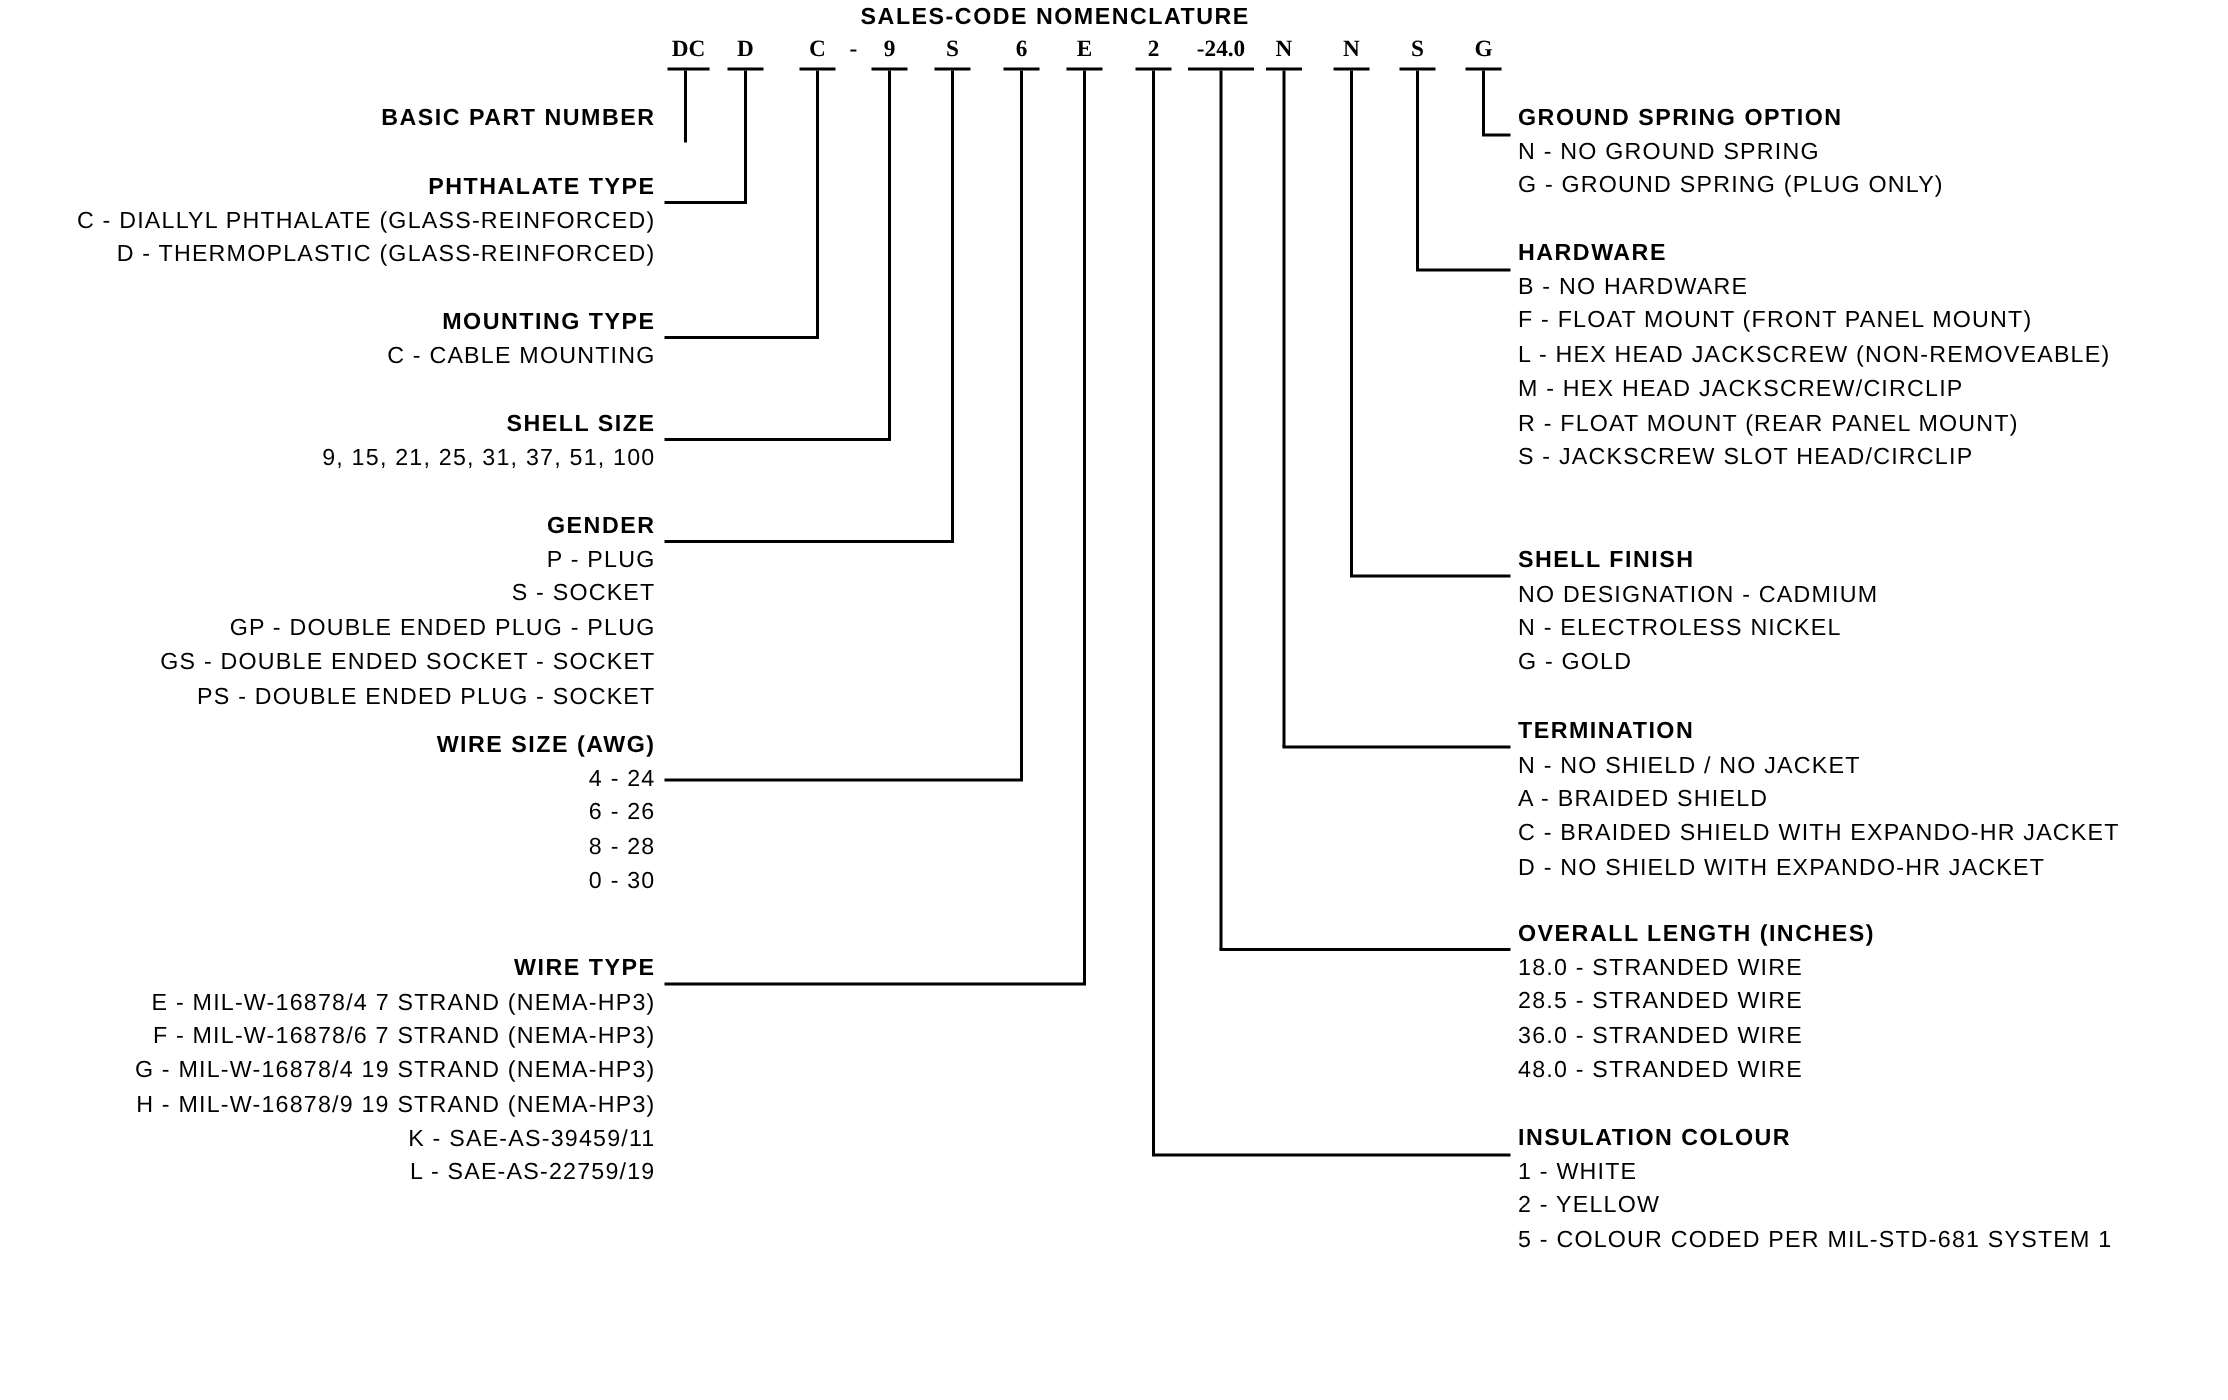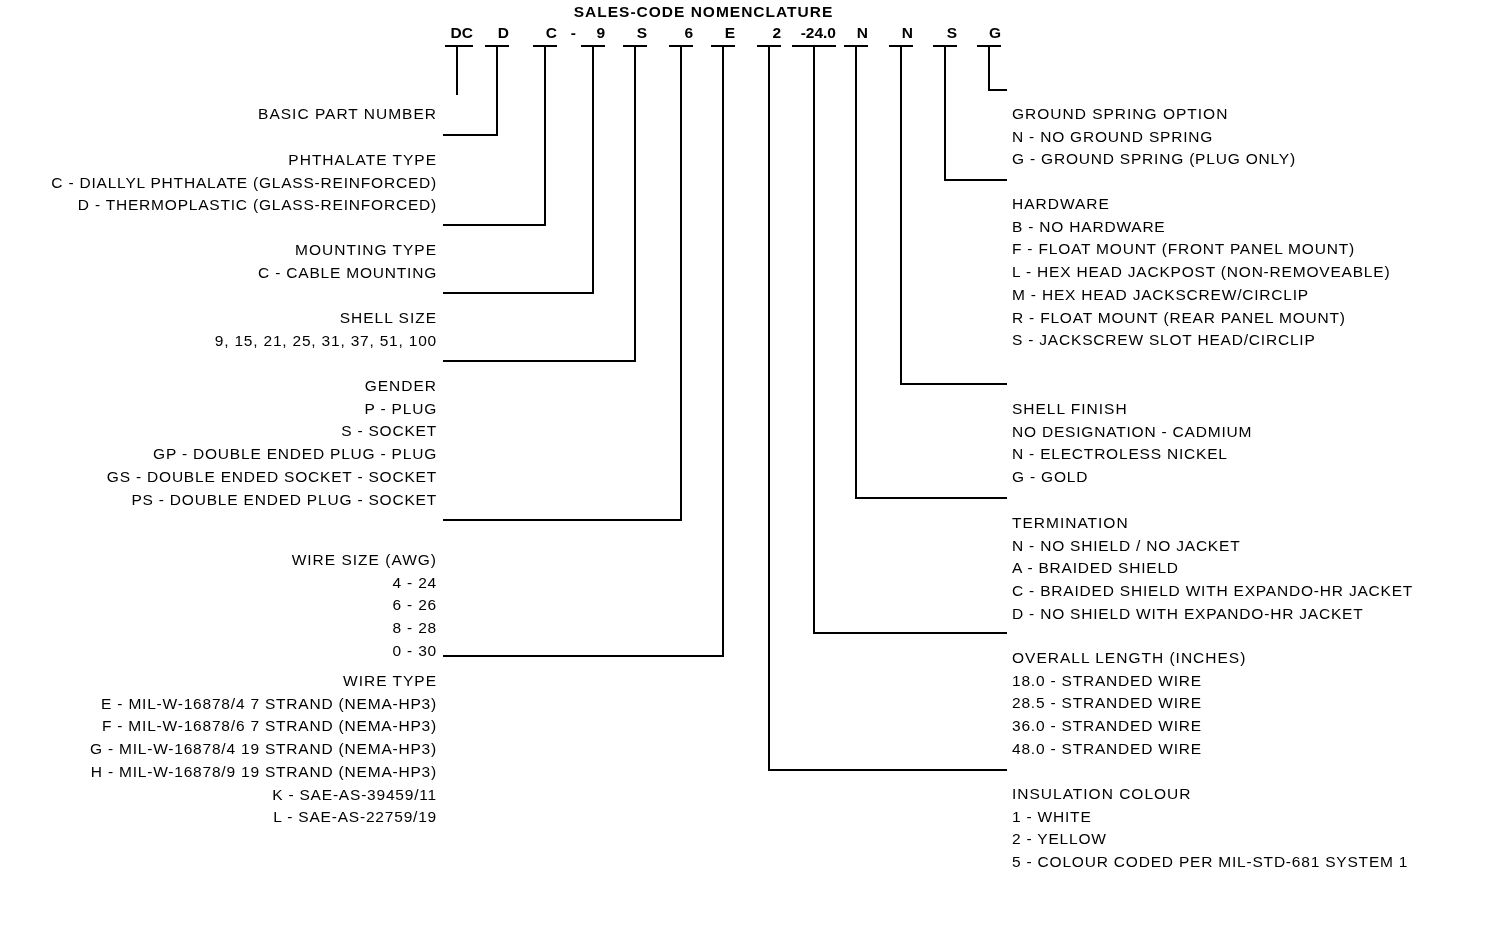--- a/index.html
+++ b/index.html
@@ -18,31 +18,32 @@
     text-align:center;
     font-weight:bold;
     letter-spacing:1px;
     line-height:17px;
     white-space:nowrap;
   }
   .seg{
     position:absolute;
     top:23px;height:22px;
     line-height:20px;
-    text-align:right;
+    text-align:center;
     font-weight:bold;
     border-bottom:2px solid #000;
     white-space:nowrap;
+    font-family:Liberation Serif, serif;
   }
   .seg.nb{border-bottom:none;}
   .vl{position:absolute;width:2px;background:#000;}
   .hl{position:absolute;height:2px;background:#000;}
   .sec{position:absolute;white-space:nowrap;}
   .sec div{line-height:22.7px;letter-spacing:0.8px;}
-  .sec div.h{font-weight:normal;letter-spacing:1px;margin-top:35px;}
+  .sec div.h{font-weight:bold;letter-spacing:1px;}
   .sec.left{right:1048px;text-align:right;}
   .sec.right{left:1012px;text-align:left;}
 </style>
 </head>
 <body>
 
 <div id="canvas">
 
   <div class="title">SALES-CODE NOMENCLATURE</div>
 
@@ -111,21 +112,21 @@
 
   <div class="sec left" style="top:340px">
     <div class="h">GENDER</div>
     <div>P - PLUG</div>
     <div>S - SOCKET</div>
     <div>GP - DOUBLE ENDED PLUG - PLUG</div>
     <div>GS - DOUBLE ENDED SOCKET - SOCKET</div>
     <div>PS  - DOUBLE ENDED PLUG - SOCKET</div>
   </div>
 
-  <div class="sec left" style="top:514px">
+  <div class="sec left" style="top:486px">
     <div class="h">WIRE SIZE (AWG)</div>
     <div>4 - 24</div>
     <div>6 - 26</div>
     <div>8 - 28</div>
     <div>0 - 30</div>
   </div>
 
   <div class="sec left" style="top:635px">
     <div class="h">WIRE TYPE</div>
     <div>E - MIL-W-16878/4 7 STRAND (NEMA-HP3)</div>
@@ -139,21 +140,21 @@
   <div class="sec right" style="top:68px">
     <div class="h">GROUND SPRING OPTION</div>
     <div>N - NO GROUND SPRING</div>
     <div>G - GROUND SPRING (PLUG ONLY)</div>
   </div>
 
   <div class="sec right" style="top:158px">
     <div class="h">HARDWARE</div>
     <div>B - NO HARDWARE</div>
     <div>F - FLOAT MOUNT (FRONT PANEL MOUNT)</div>
-    <div>L - HEX HEAD JACKPOST (NON-REMOVEABLE)</div>
+    <div>L - HEX HEAD JACKSCREW (NON-REMOVEABLE)</div>
     <div>M - HEX HEAD JACKSCREW/CIRCLIP</div>
     <div>R - FLOAT MOUNT (REAR PANEL MOUNT)</div>
     <div>S - JACKSCREW SLOT HEAD/CIRCLIP</div>
   </div>
 
   <div class="sec right" style="top:363px">
     <div class="h">SHELL FINISH</div>
     <div>NO DESIGNATION - CADMIUM</div>
     <div>N - ELECTROLESS NICKEL</div>
     <div>G - GOLD</div>

